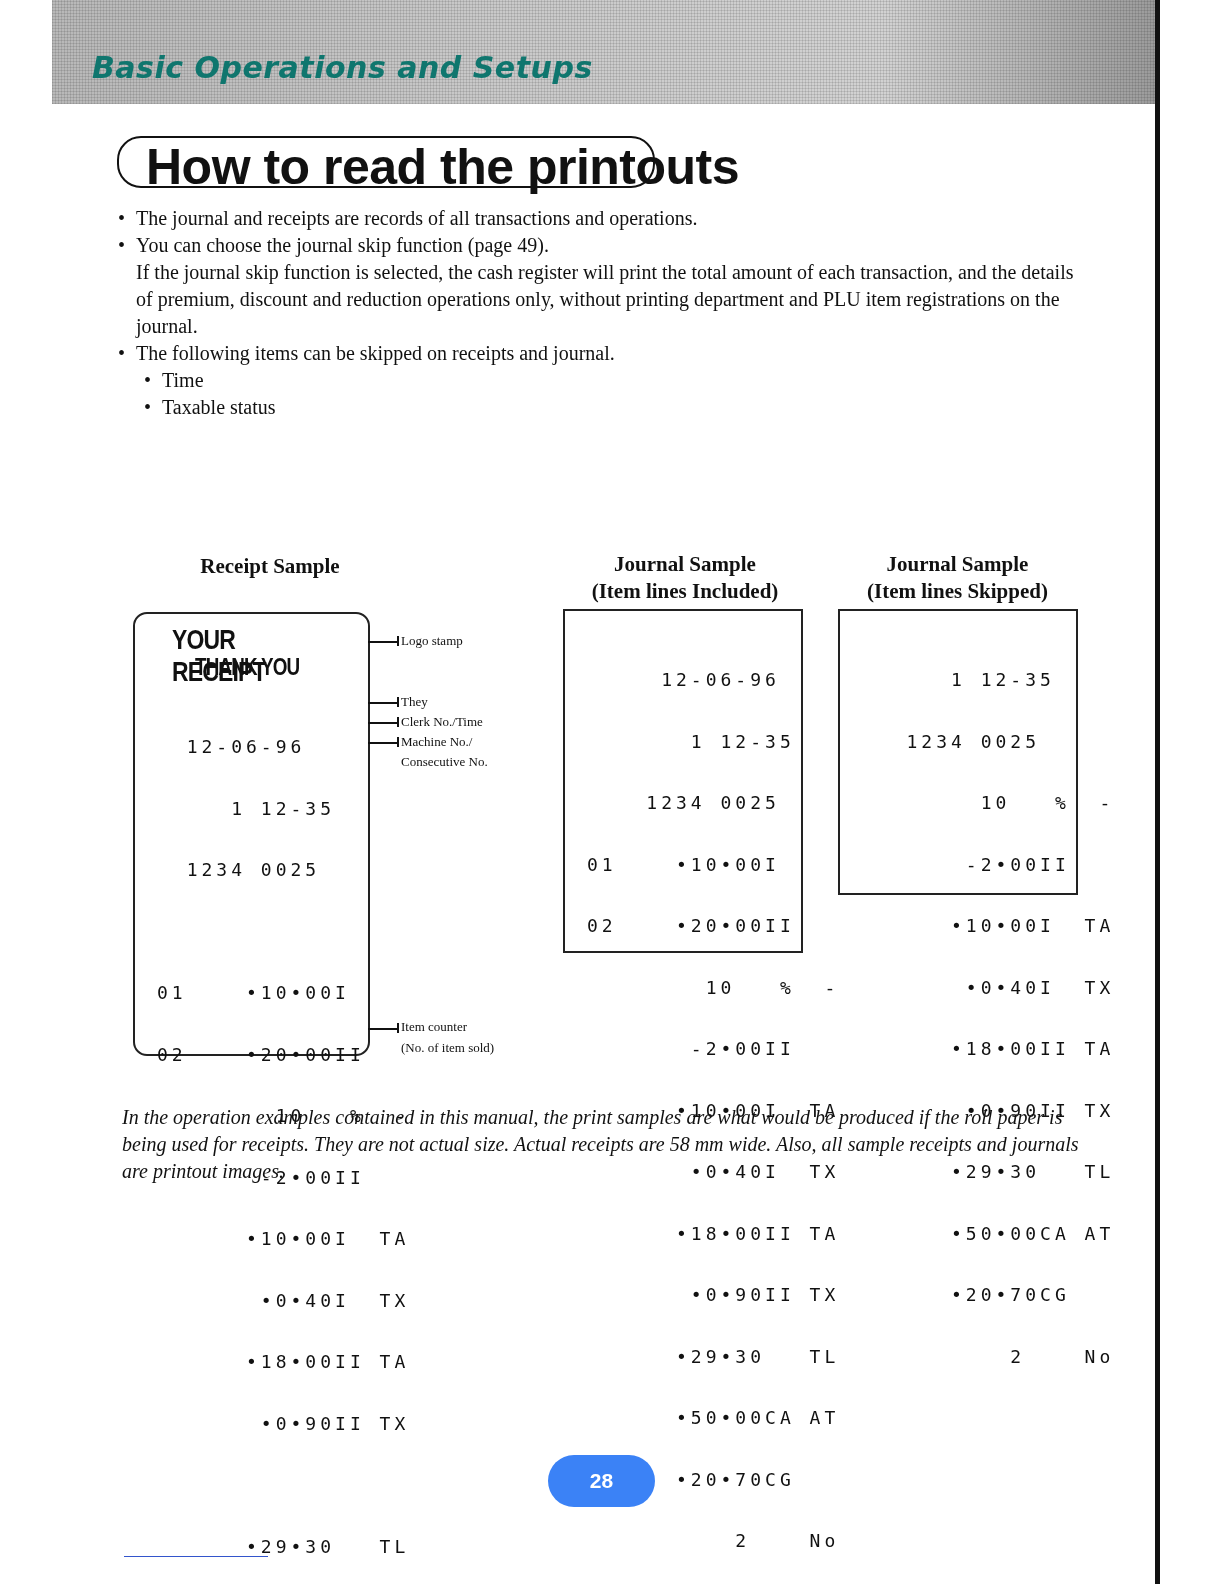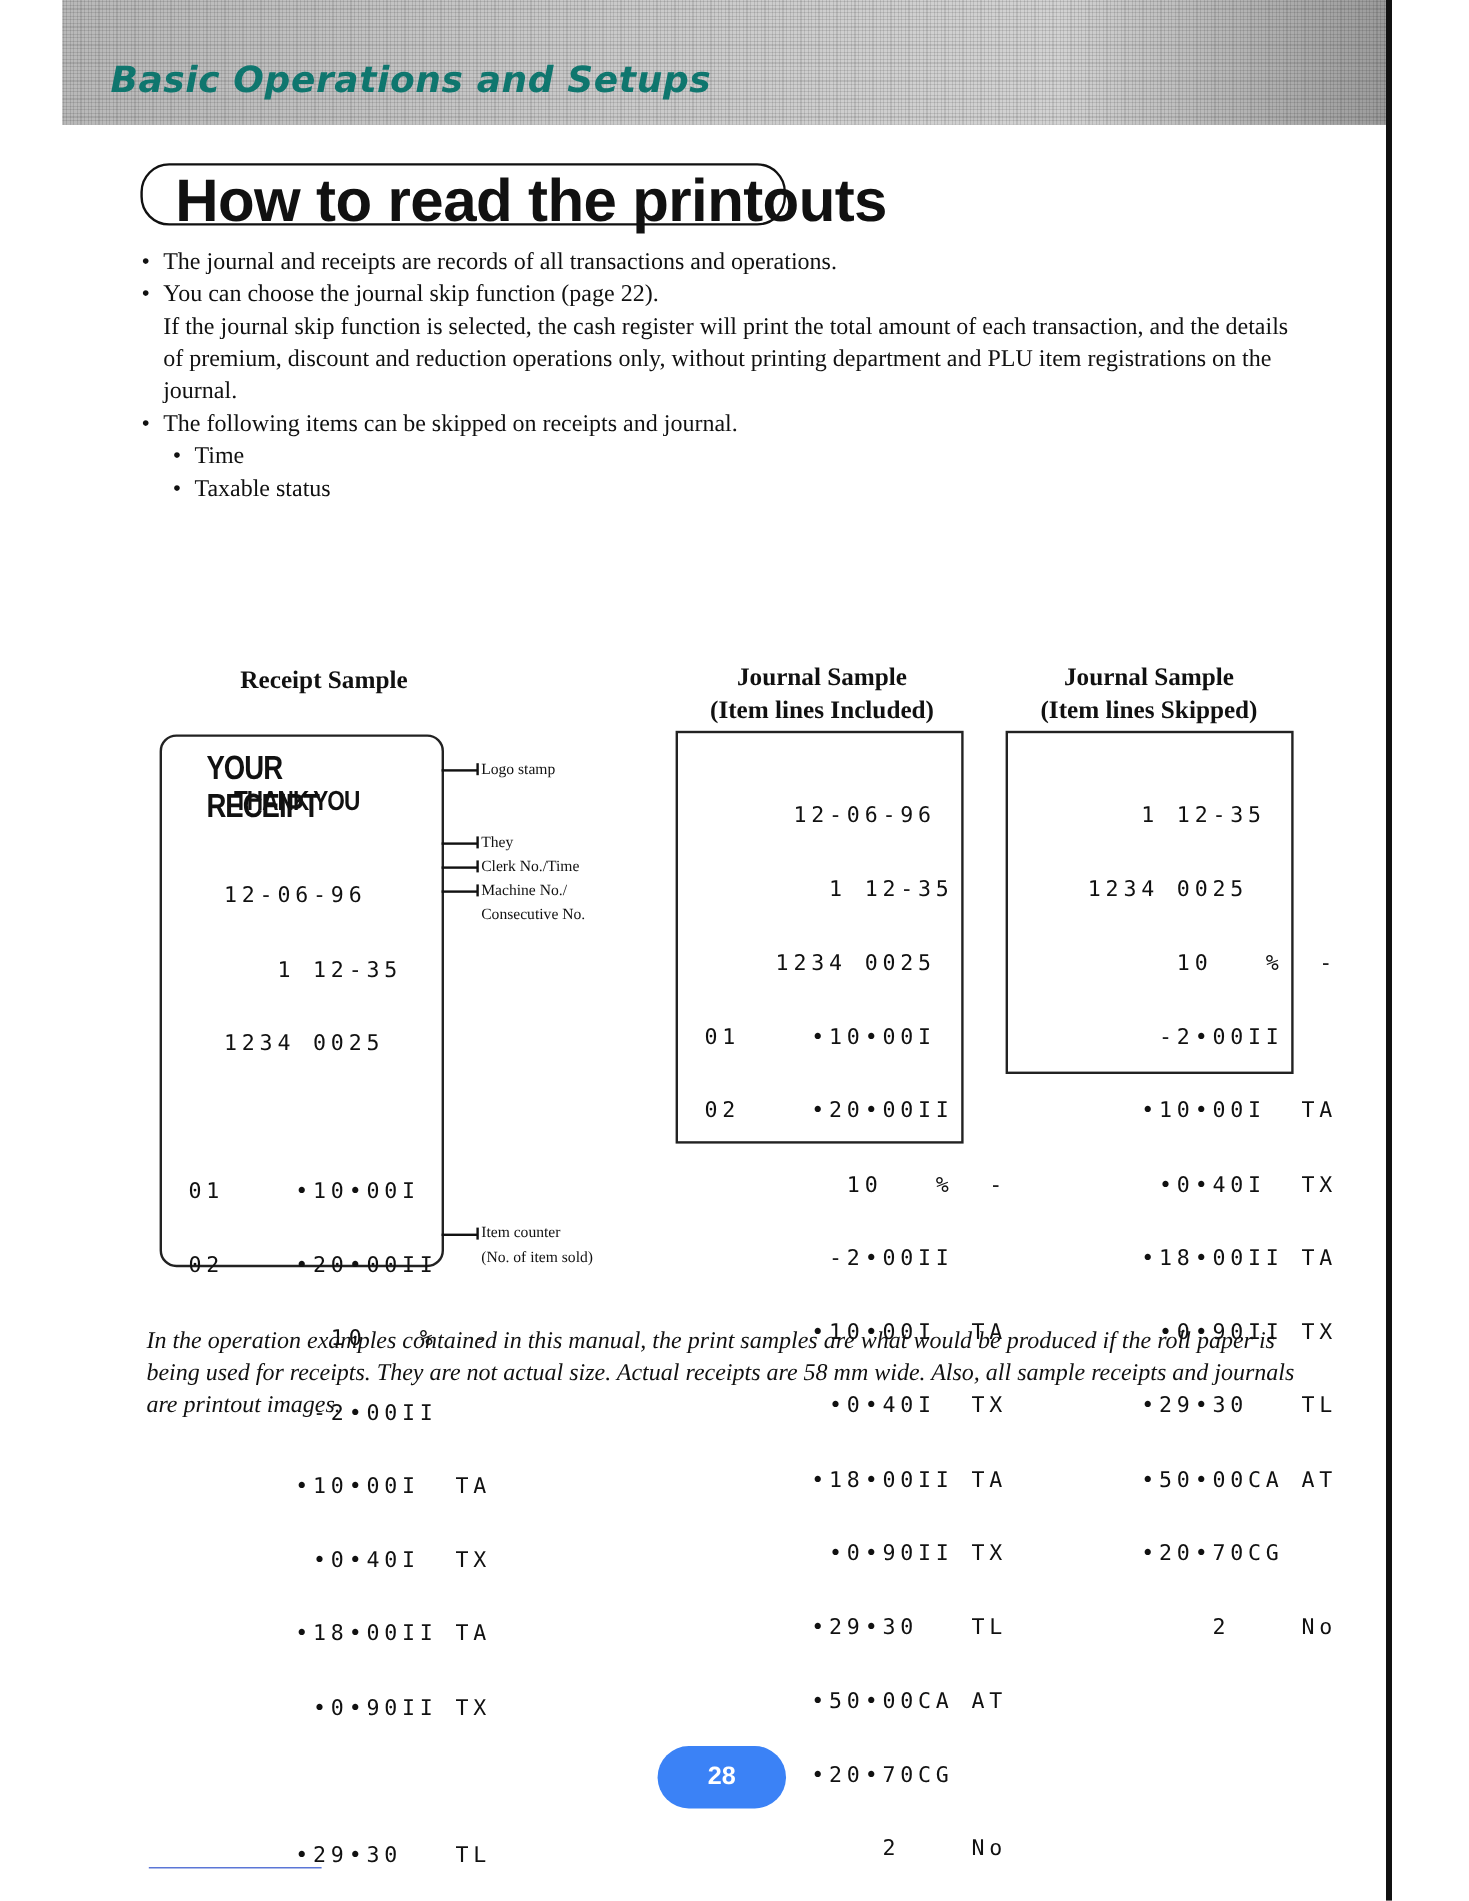--- a/index.html
+++ b/index.html
@@ -62,21 +62,21 @@
 
 <div class="header-band"></div>
 <div class="header-title">Basic Operations and Setups</div>
 <div class="right-edge"></div>
 
 <div class="section-pill"></div>
 <div class="section-title">How to read the printouts</div>
 
 <div class="bullets">
   <div class="bullet">The journal and receipts are records of all transactions and operations.</div>
-  <div class="bullet">You can choose the journal skip function (page 22).</div>
+  <div class="bullet">You can choose the journal skip function (page 49).</div>
   <div class="para">If the journal skip function is selected, the cash register will print the total amount of each transaction, and the details of premium, discount and reduction operations only, without printing department and PLU item registrations on the journal.</div>
   <div class="bullet">The following items can be skipped on receipts and journal.</div>
   <div class="bullet sub">Time</div>
   <div class="bullet sub">Taxable status</div>
 </div>
 
 <div class="sample-title" style="left:170px; top:553px; width:200px;">
   <div>Receipt Sample</div>
 </div>
 <div class="sample-title" style="left:560px; top:551px; width:250px;">

